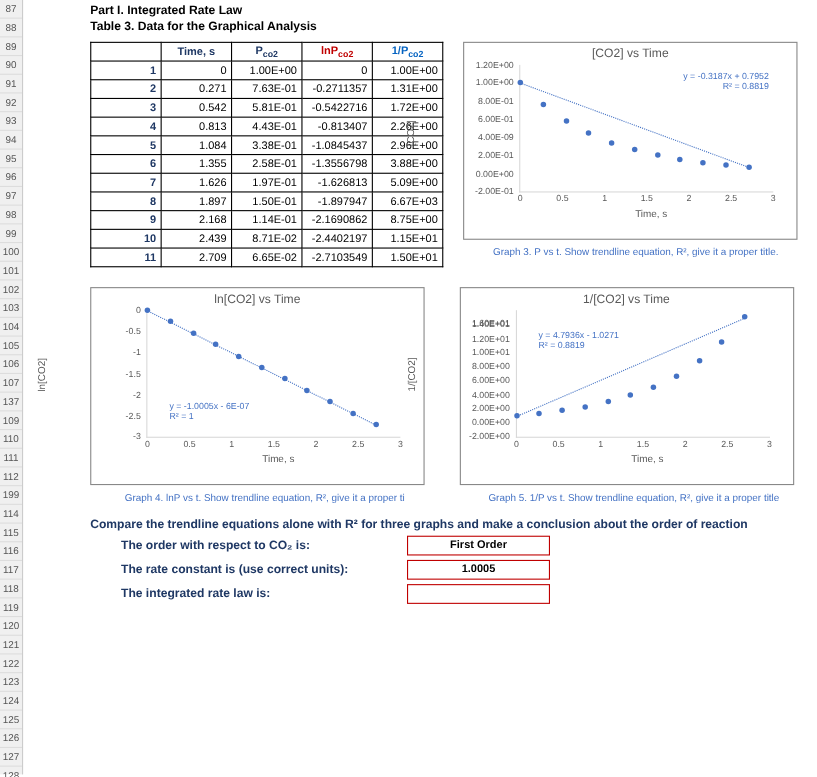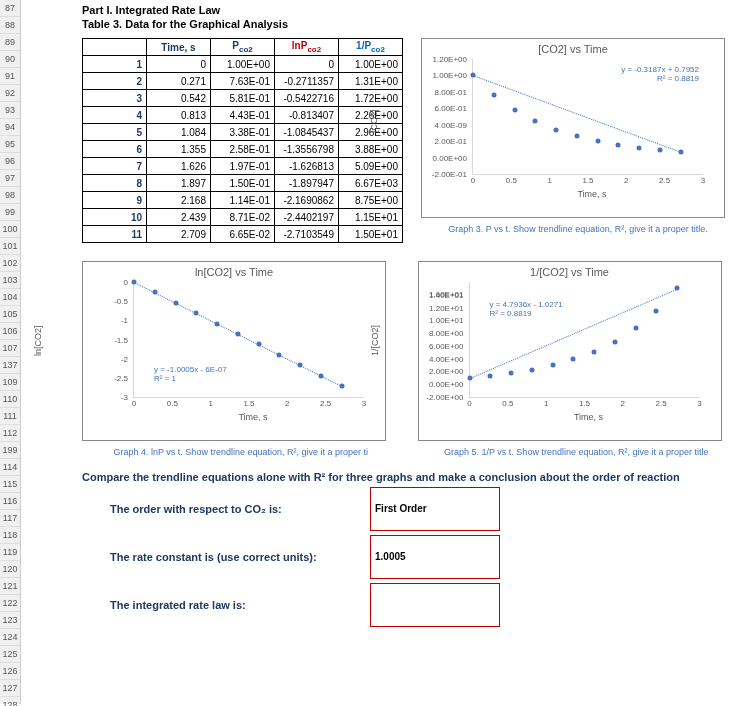--- a/index.html
+++ b/index.html
@@ -171,25 +171,26 @@
     margin-left: 28px;
     margin-top: 4px;
     font-weight: bold;
     color: #1F3864;
   }
   .answer-row .label { width: 260px; }
   .answer-box {
     border: 1.5px solid #C00000;
     min-width: 120px;
     height: 16px;
-    padding: 13px 4px;
+    padding: 0 4px;
     font-weight: bold;
     color: #000;
     font-size: 10px;
     line-height: 16px;
+    text-align: center;
   }
   sub { font-size: 8px; }
 </style>
 </head>
 <body>
 
 <div class="row-gutter" id="gutter" style="height: 704px;">
     <div class="row-num">87</div>
     <div class="row-num">88</div>
     <div class="row-num">89</div>

